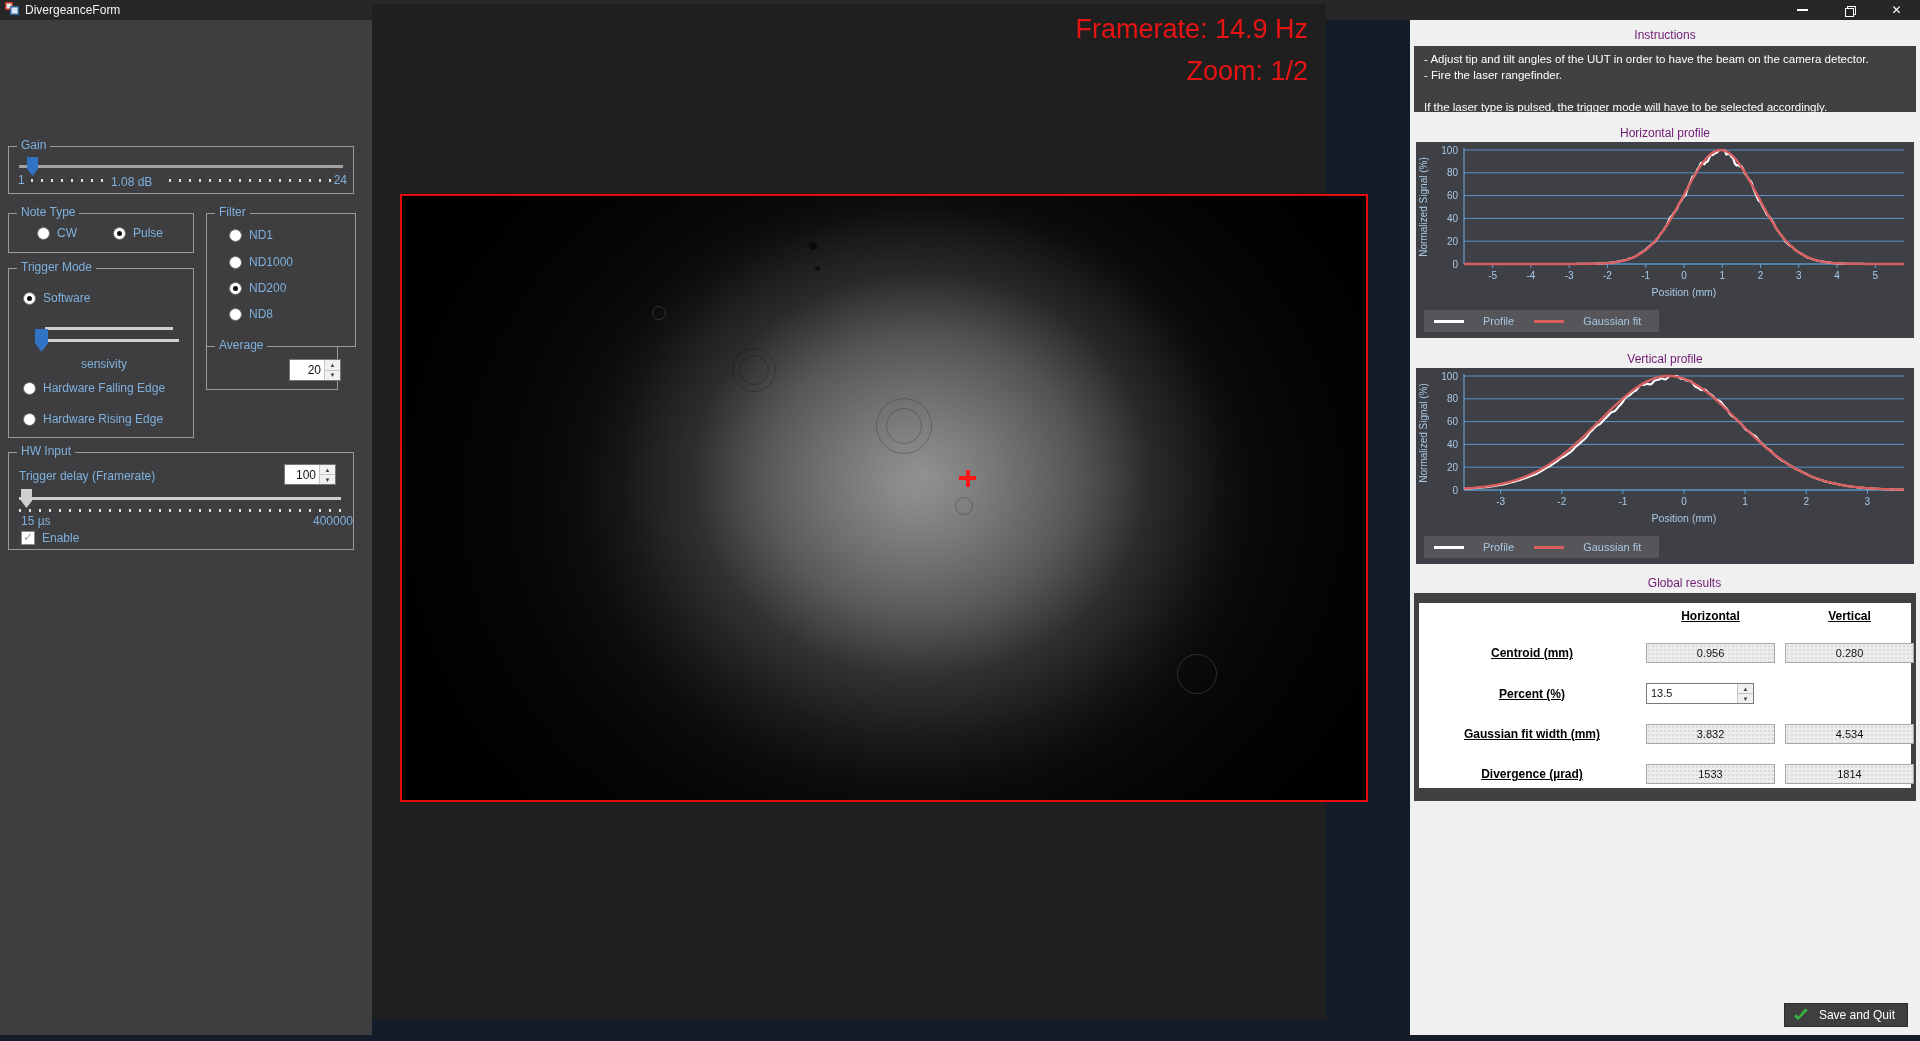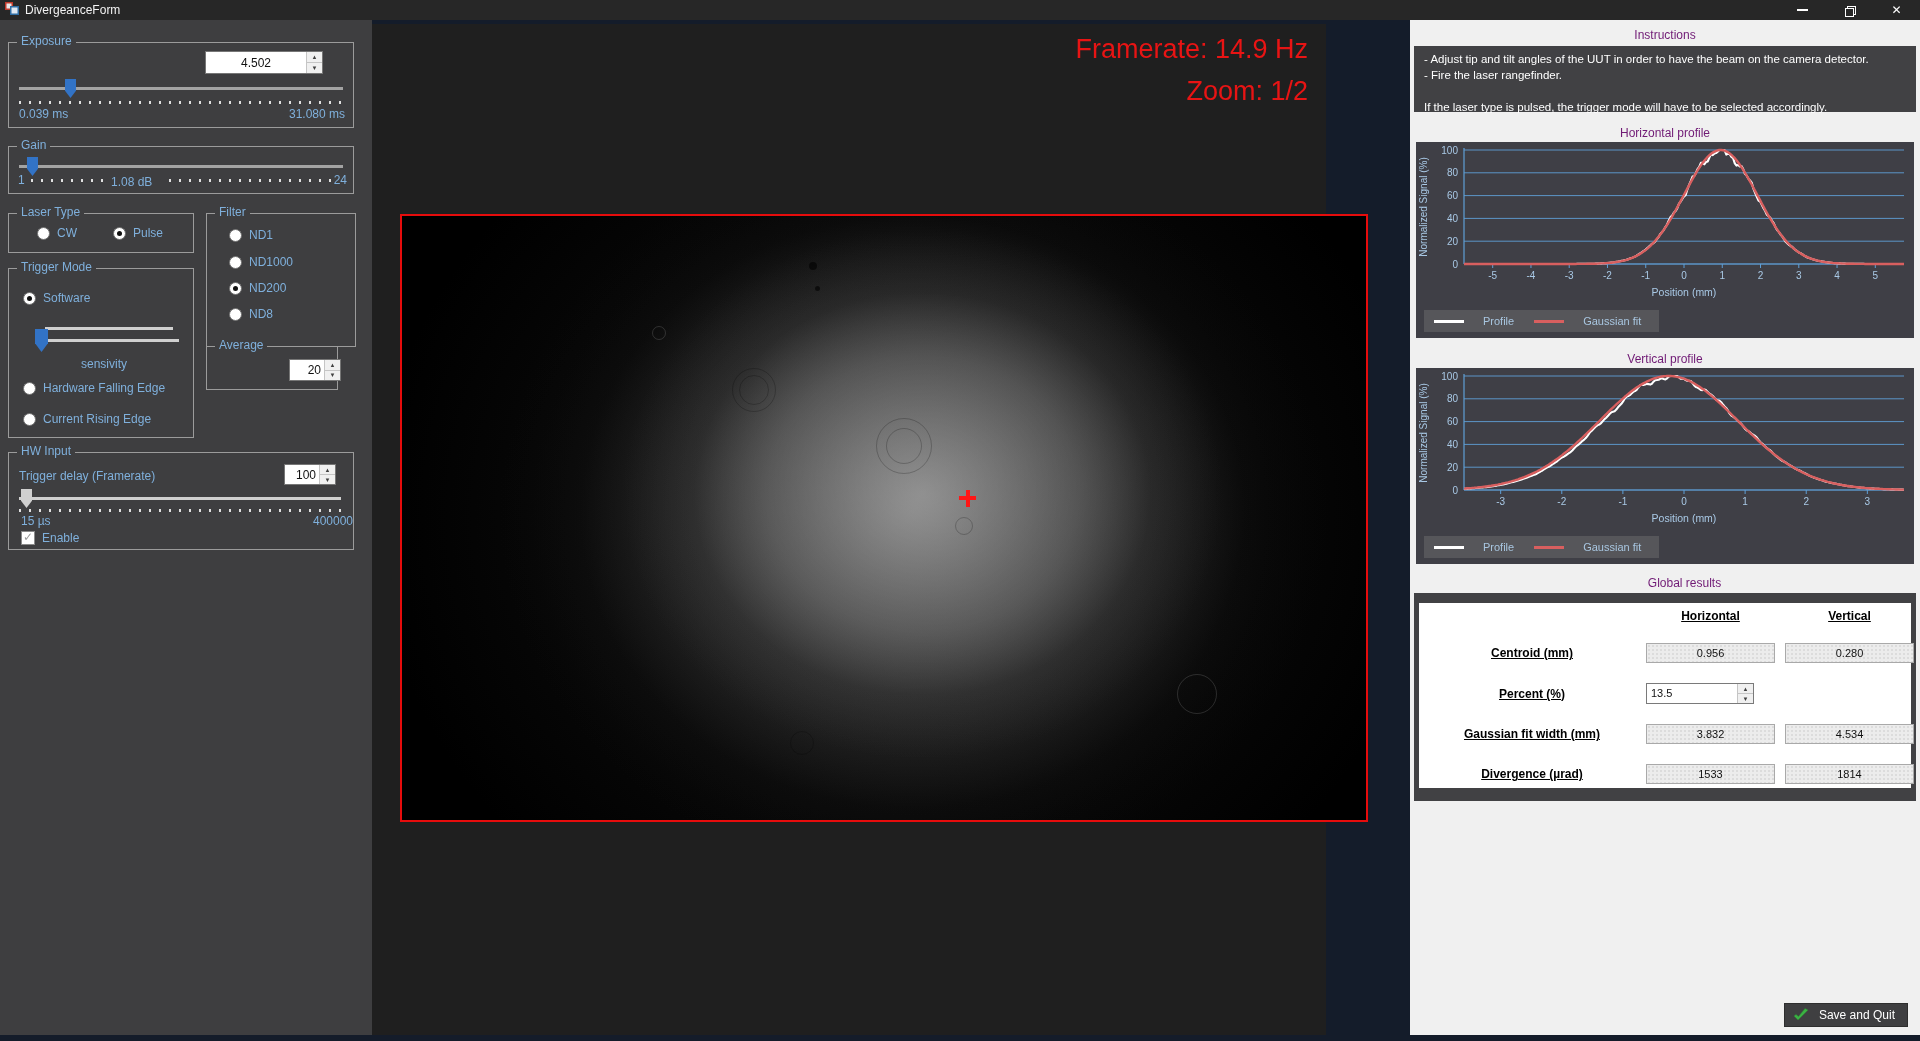--- a/index.html
+++ b/index.html
@@ -41,21 +41,21 @@
 
   .radio { position:absolute; display:flex; align-items:center; gap:7px; cursor:default; }
   .rdot { width:13px; height:13px; border-radius:50%; background:#fff; border:1px solid #6f6f6f; position:relative; flex:none; }
   .radio.sel .rdot::after { content:''; position:absolute; inset:3px; border-radius:50%; background:#101010; }
 
   .checkrow { position:absolute; display:flex; align-items:center; gap:7px; }
   .cbox { width:14px; height:14px; background:#fff; border:1px solid #8a8a8a; position:relative; flex:none; }
   .cbox.checked::after { content:'\2713'; position:absolute; left:1px; top:-2px; font-size:12px; font-weight:bold; color:#9a9a9a; }
 
   
-  .center-panel { position:absolute; left:372px; top:24px; width:954px; height:1015px; background:#1f1f1f; }
+  .center-panel { position:absolute; left:372px; top:4px; width:954px; height:1015px; background:#1f1f1f; }
   .redtext { position:absolute; right:18px; color:#e81414; font-size:27px; text-align:right; white-space:nowrap; }
   .cam-rect { position:absolute; left:28px; top:190px; width:968px; height:608px; border:2px solid #e60c0c; background:
       radial-gradient(ellipse 300px 265px at 54% 46%, rgba(200,200,200,0.50), rgba(150,150,150,0.33) 52%, rgba(80,80,80,0.16) 76%, rgba(0,0,0,0) 100%),
       radial-gradient(ellipse 415px 370px at 53% 49%, rgba(165,165,165,0.45), rgba(95,95,95,0.26) 55%, rgba(32,32,32,0.10) 80%, rgba(0,0,0,0) 100%),
       radial-gradient(ellipse 530px 470px at 52% 50%, rgba(110,110,110,0.32), rgba(45,45,45,0.14) 70%, rgba(0,0,0,0) 100%),
       #000; }
   .ring { position:absolute; border-radius:50%; border:1px solid rgba(0,0,0,0.22); }
   .ring.bright { border-color:rgba(255,255,255,0.14); }
   .specdot { position:absolute; border-radius:50%; background:rgba(0,0,0,0.6); }
   .cross-h { position:absolute; width:17px; height:4px; background:#ff1616; }
@@ -115,49 +115,34 @@
           <span class="restoreglyph"></span>
         </div>
       <div class="winbtn">
           <span class="closeglyph">✕</span>
         </div>
     </div>
   </div>
 
   <div class="left-panel">
 
-    <div class="group" style="left:8px; top:22px; width:346px; height:86px;">
-      <span class="gtitle">Exposure</span>
-      <div class="spin" style="left:196px; top:8px; width:118px; height:23px;">
-        <span class="val center">4.502</span>
-        <span class="arrs">
-            <span>▲</span>
-            <span>▼</span>
-          </span>
-      </div>
-      <div class="track" style="left:10px; right:10px; top:44px;"></div>
-      <div class="thumb" style="left:56px; top:36px;"></div>
-      <div class="ticks" style="left:10px; right:10px; top:58px;"></div>
-      <span class="bluelabel" style="position:absolute; left:10px; top:64px;">0.039 ms</span>
-      <span class="bluelabel" style="position:absolute; right:8px; top:64px;">31.080 ms</span>
-    </div>
 
     <div class="group" style="left:8px; top:126px; width:346px; height:48px;">
       <span class="gtitle">Gain</span>
       <div class="track" style="left:10px; right:10px; top:18px;"></div>
       <div class="thumb" style="left:18px; top:10px;"></div>
       <div class="ticks" style="left:22px; top:32px; width:78px;"></div>
       <div class="ticks" style="left:160px; right:14px; top:32px;"></div>
       <span class="bluelabel" style="position:absolute; left:9px; top:26px;">1</span>
       <span class="bluelabel" style="position:absolute; left:102px; top:28px;">1.08 dB</span>
       <span class="bluelabel" style="position:absolute; right:6px; top:26px;">24</span>
     </div>
 
     <div class="group" style="left:8px; top:193px; width:186px; height:40px;">
-      <span class="gtitle">Laser Type</span>
+      <span class="gtitle">Note Type</span>
       <div class="radio" style="left:28px; top:12px;">
         <span class="rdot"></span>
         <span class="bluelabel">CW</span>
       </div>
       <div class="radio sel" style="left:104px; top:12px;">
         <span class="rdot"></span>
         <span class="bluelabel">Pulse</span>
       </div>
     </div>
 
@@ -190,21 +175,21 @@
       <div class="track light" style="left:36px; top:58px; width:128px;"></div>
       <div class="track light" style="left:28px; top:70px; width:142px;"></div>
       <div class="thumb" style="left:26px; top:60px; width:13px; height:23px;"></div>
       <div class="bluelabel" style="position:absolute; left:30px; top:88px; width:130px; text-align:center;">sensivity</div>
       <div class="radio" style="left:14px; top:112px;">
         <span class="rdot"></span>
         <span class="bluelabel">Hardware Falling Edge</span>
       </div>
       <div class="radio" style="left:14px; top:143px;">
         <span class="rdot"></span>
-        <span class="bluelabel">Current Rising Edge</span>
+        <span class="bluelabel">Hardware Rising Edge</span>
       </div>
     </div>
 
     <div class="group" style="left:206px; top:326px; width:132px; height:44px;">
       <span class="gtitle">Average</span>
       <div class="spin" style="left:82px; top:12px; width:52px; height:22px;">
         <span class="val right">20</span>
         <span class="arrs">
             <span>▲</span>
             <span>▼</span>

